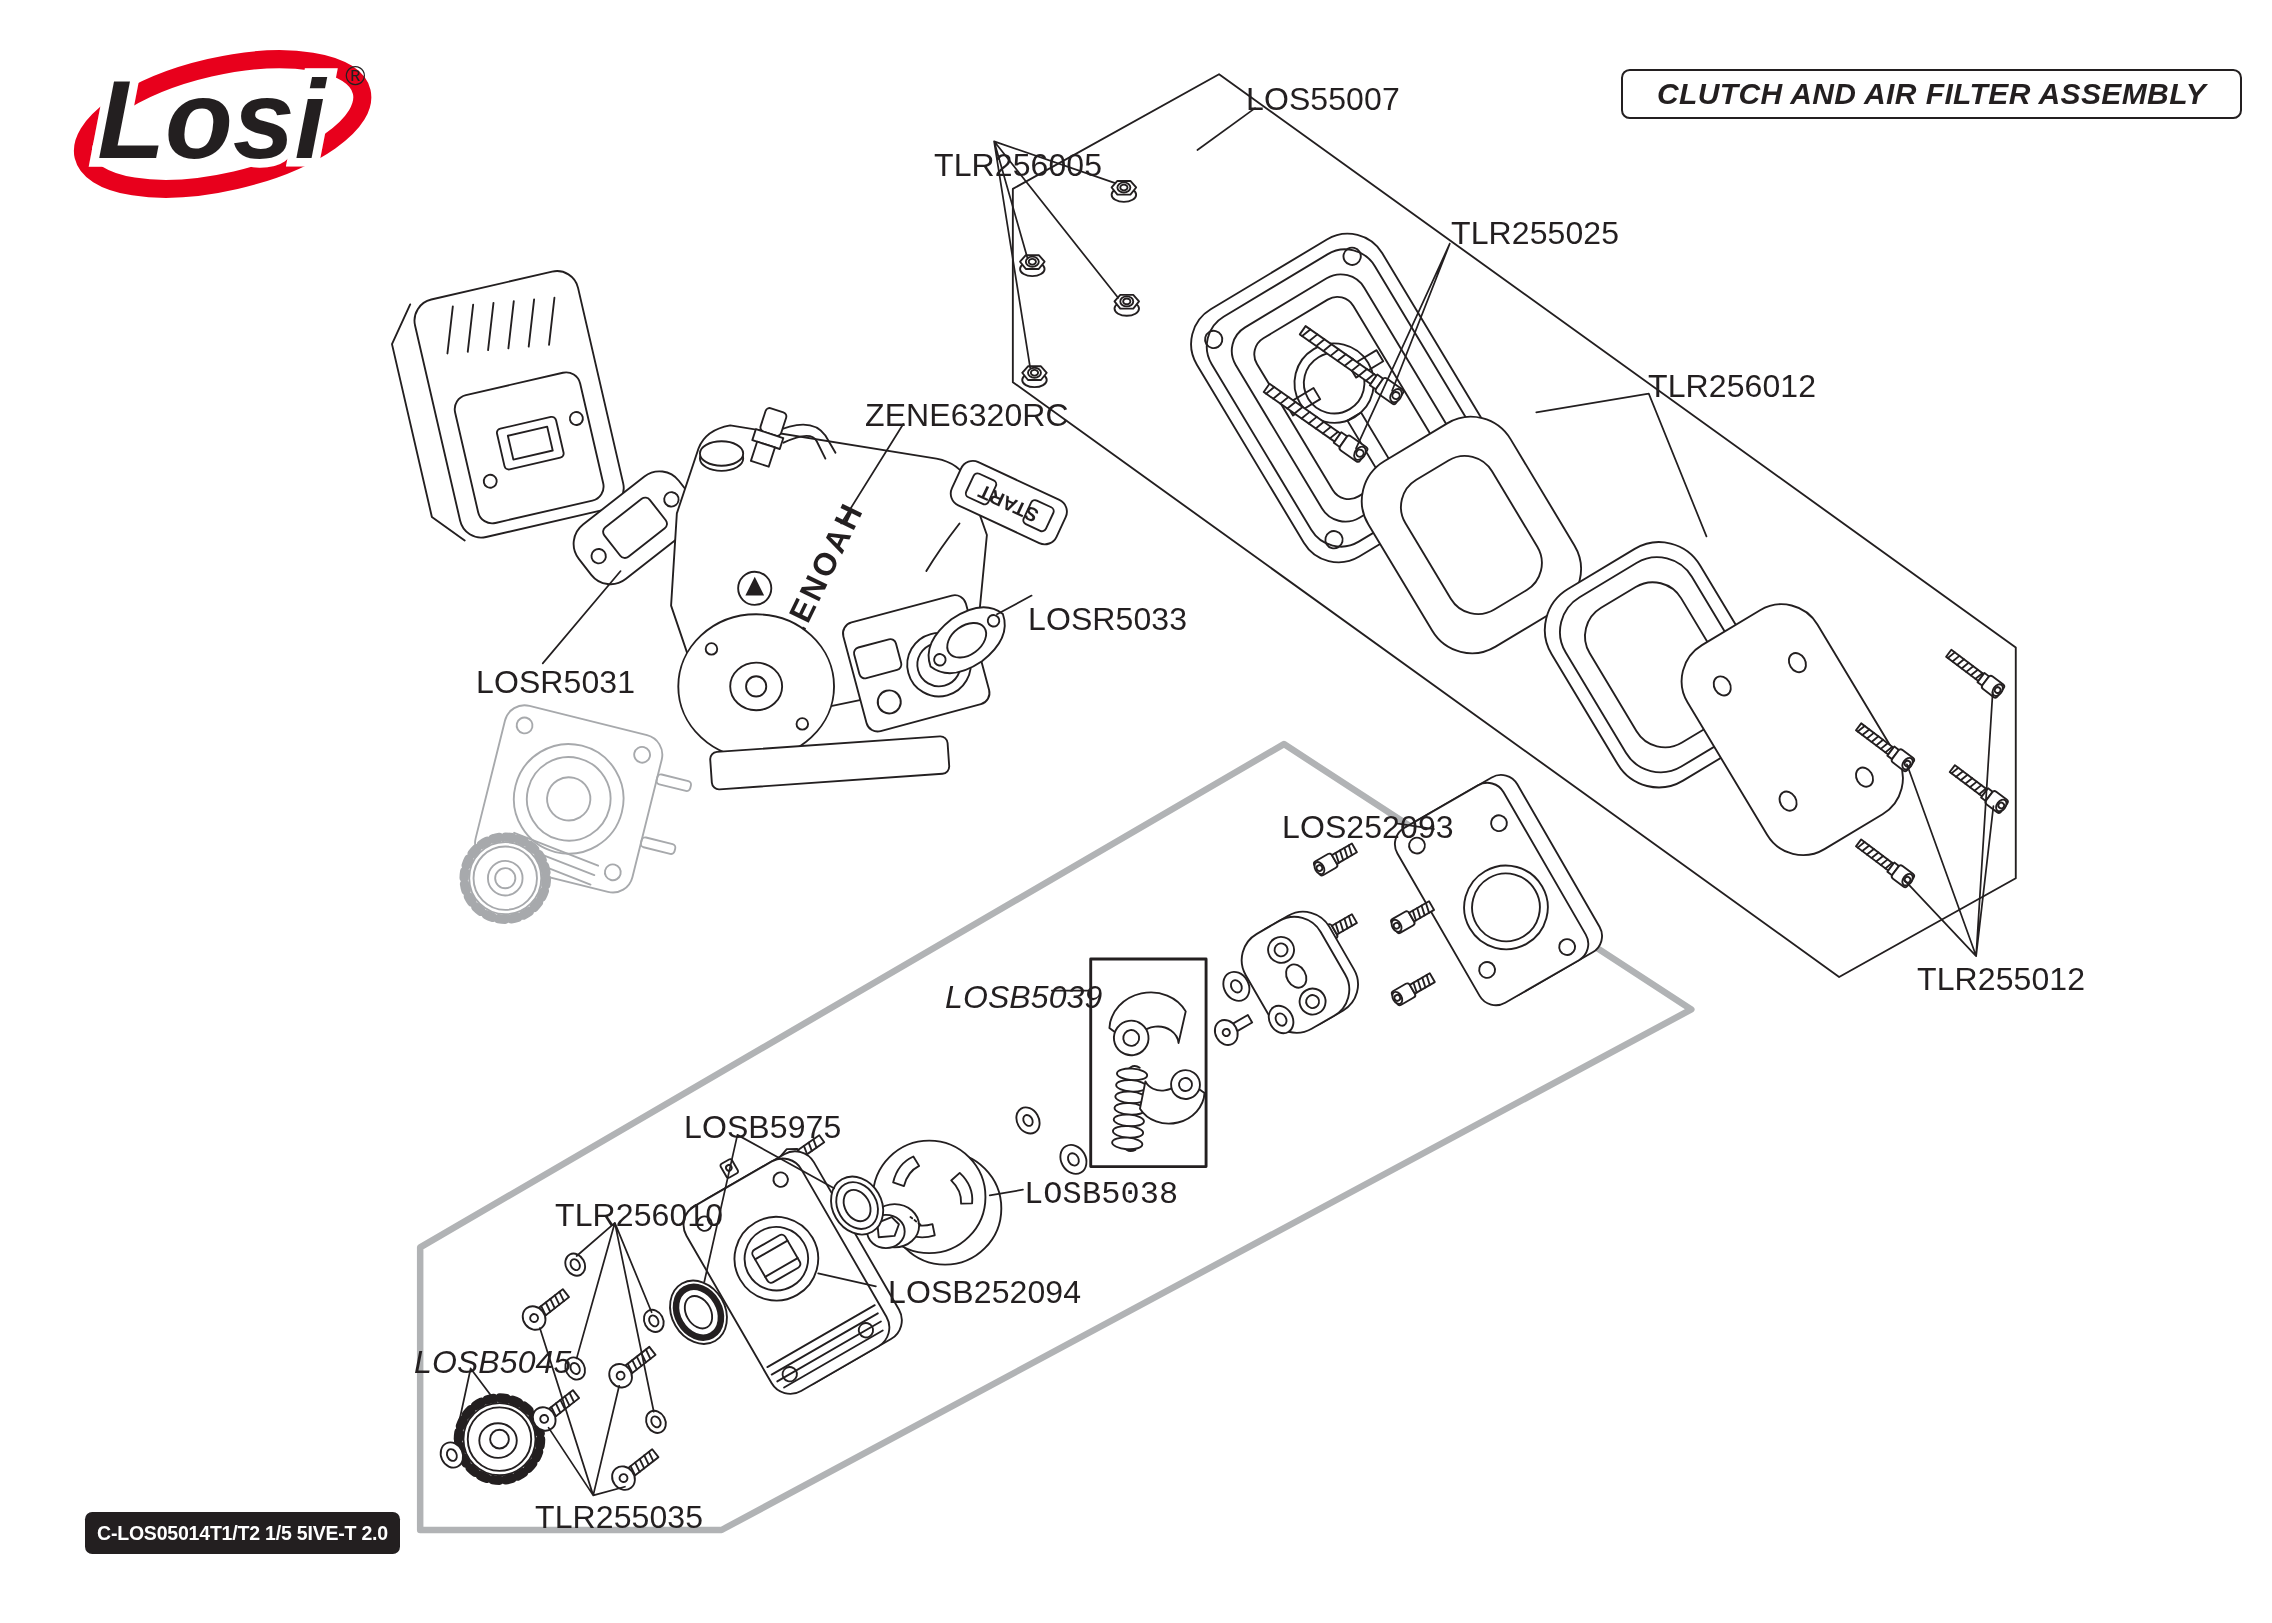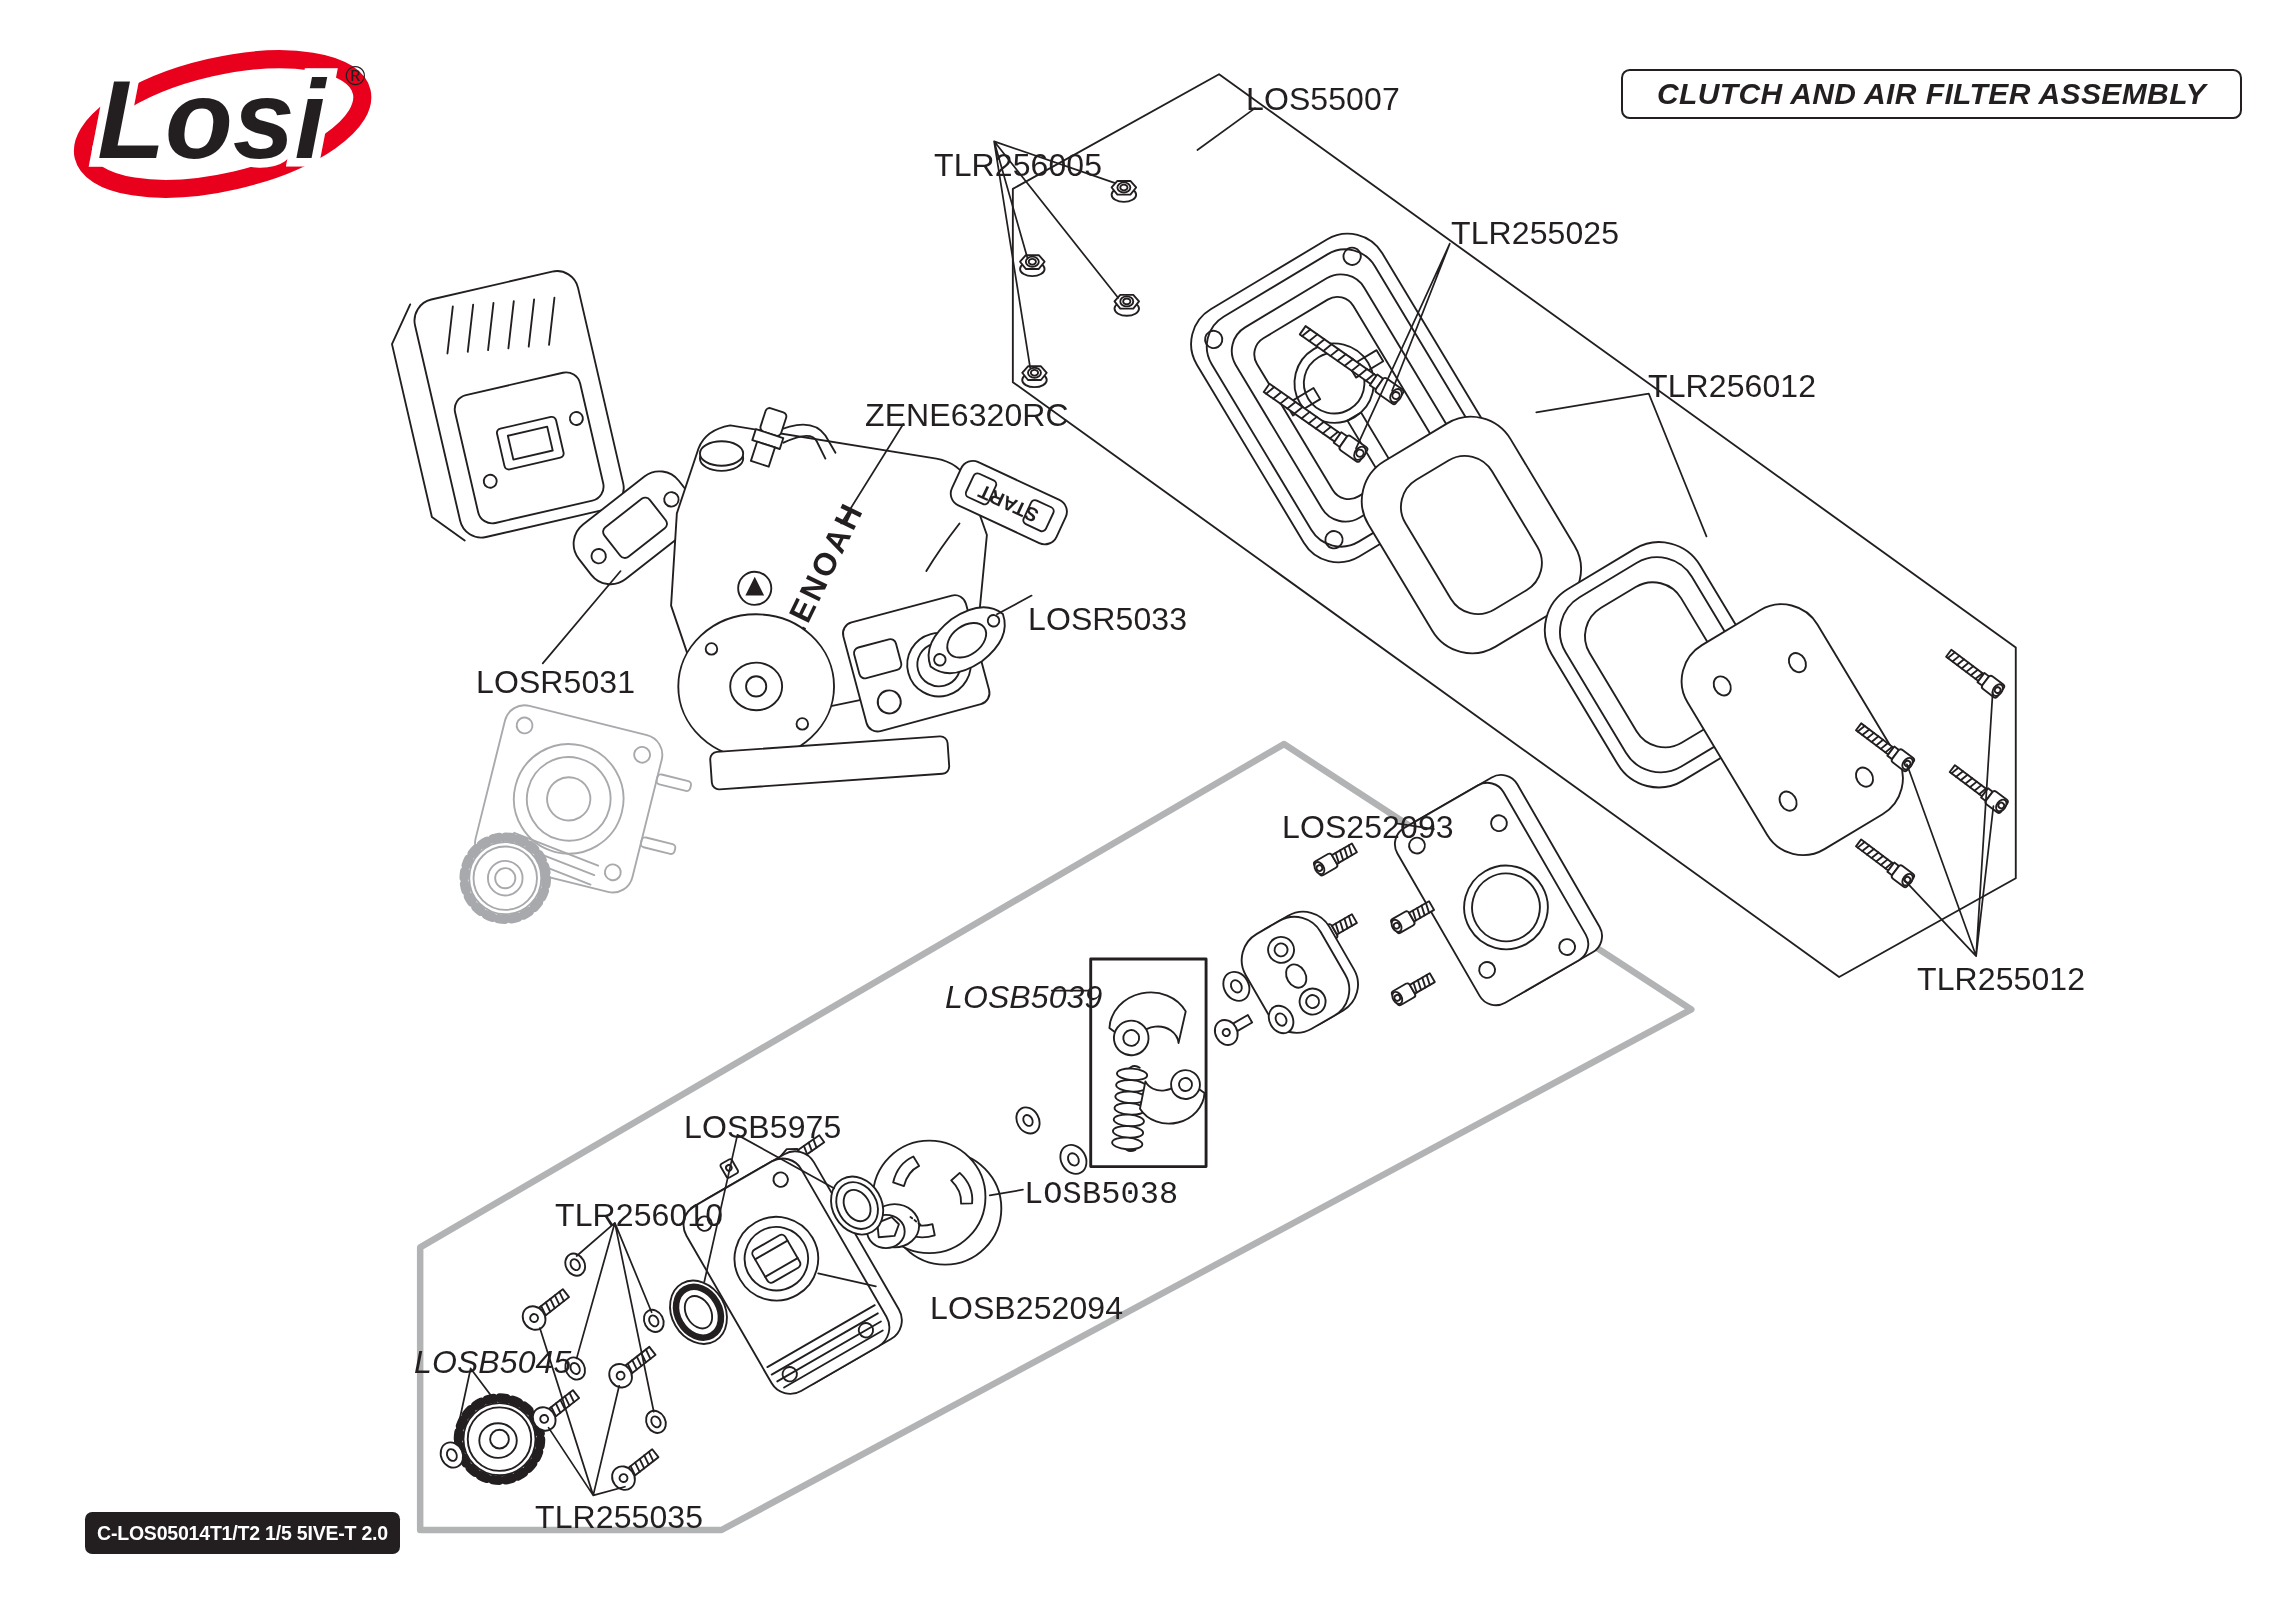--- a/index.html
+++ b/index.html
@@ -477,19 +477,19 @@
 <div class="plabel" style="left:1451px;top:215px;">TLR255025</div>
 <div class="plabel" style="left:1648px;top:368px;">TLR256012</div>
 <div class="plabel" style="left:865px;top:397px;">ZENE6320RC</div>
 <div class="plabel" style="left:476px;top:664px;">LOSR5031</div>
 <div class="plabel" style="left:1028px;top:601px;">LOSR5033</div>
 <div class="plabel" style="left:1917px;top:961px;">TLR255012</div>
 <div class="plabel" style="left:1282px;top:809px;">LOS252093</div>
 <div class="plabel" style="left:945px;top:979px;font-style:italic;">LOSB5039</div>
 <div class="plabel" style="left:1024px;top:1176px;font-family:Liberation Mono, monospace;">LOSB5038</div>
 <div class="plabel" style="left:684px;top:1109px;">LOSB5975</div>
-<div class="plabel" style="left:930px;top:1274px;margin-top:16px;">LOSB252094</div>
+<div class="plabel" style="left:888px;top:1274px;">LOSB252094</div>
 <div class="plabel" style="left:555px;top:1197px;">TLR256010</div>
 <div class="plabel" style="left:414px;top:1344px;font-style:italic;">LOSB5045</div>
 <div class="plabel" style="left:535px;top:1499px;">TLR255035</div>
 
 </div>
 
 
 </body></html>

